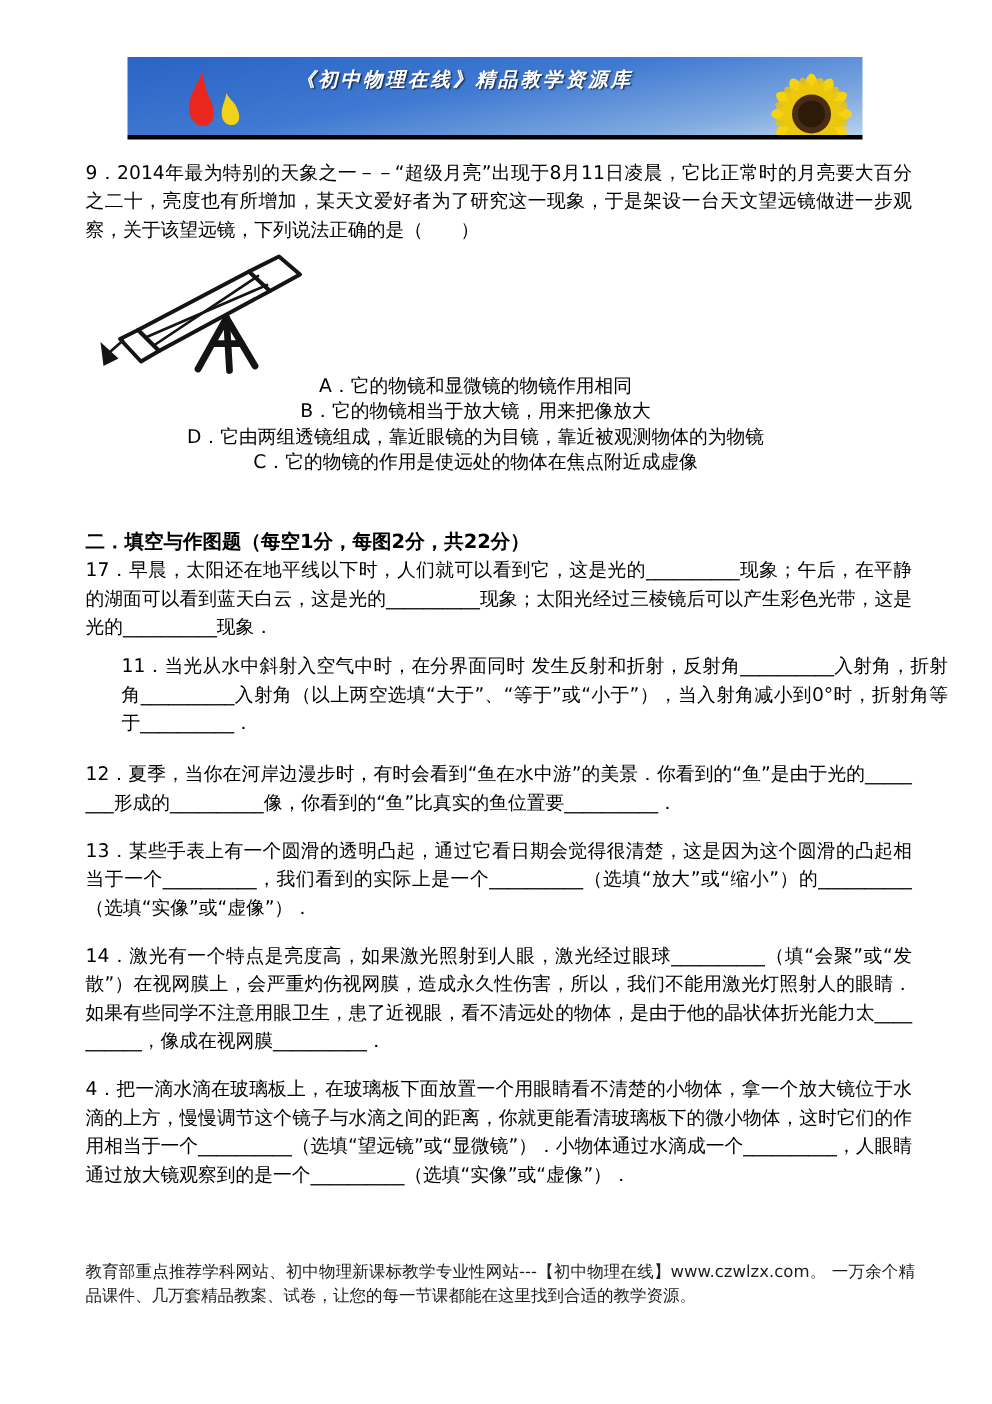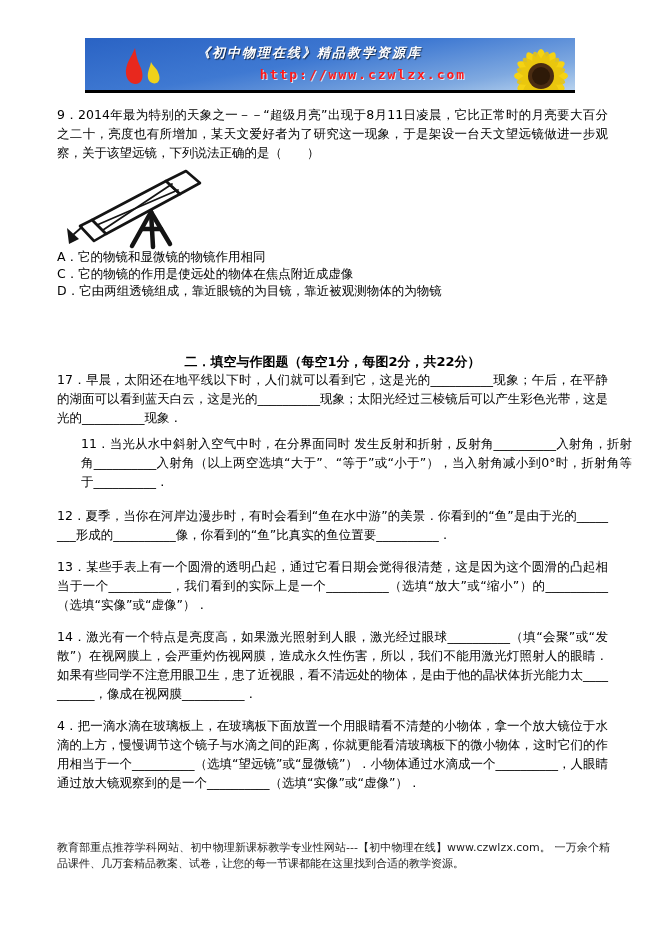--- a/index.html
+++ b/index.html
@@ -51,21 +51,20 @@
 <body>
 
 <div>
 
   <div class="banner">
     <svg class="logo" width="58" height="42" viewBox="0 0 58 42">
       <path d="M18,2 C14,12 8,18 9,28 C10,36 17,40 22,37 C27,34 26,26 23,20 C20,14 19,8 18,2 Z" fill="#e8281e"></path>
       <path d="M34,16 C33,22 30,26 31,32 C32,37 38,39 41,36 C44,33 42,28 40,24 C38,21 35,19 34,16 Z" fill="#f0d21a"></path>
     </svg>
     <div class="banner-title">《初中物理在线》精品教学资源库</div>
-    <div class="banner-url">http://www.czwlzx.com</div>
     <svg class="sunflower" width="78" height="70" viewBox="0 0 78 70">
       <g transform="translate(38,40)">
         <g fill="#f5d313">
           <ellipse rx="7" ry="27" transform="rotate(0)"></ellipse>
           <ellipse rx="7" ry="27" transform="rotate(30)"></ellipse>
           <ellipse rx="7" ry="27" transform="rotate(60)"></ellipse>
           <ellipse rx="7" ry="27" transform="rotate(90)"></ellipse>
           <ellipse rx="7" ry="27" transform="rotate(120)"></ellipse>
           <ellipse rx="7" ry="27" transform="rotate(150)"></ellipse>
         </g>
@@ -98,27 +97,28 @@
     </g>
     <g stroke="#141414" stroke-width="4.5" stroke-linecap="round">
       <line x1="89" y1="44" x2="70" y2="78"></line>
       <line x1="89" y1="44" x2="91" y2="79"></line>
       <line x1="89" y1="44" x2="108" y2="76"></line>
       <line x1="80" y1="61" x2="99" y2="61"></line>
     </g>
     <path d="M5,60 L17,71 L7,76 Z" fill="#141414"></path>
   </svg>
 
-  <div class="options" style="top:248px;">
+  <div class="options" style="top:248px;text-align:center;">
     <div>A．它的物镜和显微镜的物镜作用相同</div>
+    <div>B．它的物镜相当于放大镜，用来把像放大</div>
+    <div>D．它由两组透镜组成，靠近眼镜的为目镜，靠近被观测物体的为物镜</div>
     <div>C．它的物镜的作用是使远处的物体在焦点附近成虚像</div>
-    <div>D．它由两组透镜组成，靠近眼镜的为目镜，靠近被观测物体的为物镜</div>
   </div>
 
-  <div class="section-title" style="top:353px;text-align:center;">二．填空与作图题（每空1分，每图2分，共22分）</div>
+  <div class="section-title" style="top:353px;">二．填空与作图题（每空1分，每图2分，共22分）</div>
 
   <div class="para" style="top:370px;">17．早晨，太阳还在地平线以下时，人们就可以看到它，这是光的__________现象；午后，在平静的湖面可以看到蓝天白云，这是光的__________现象；太阳光经过三棱镜后可以产生彩色光带，这是光的__________现象．</div>
   <div class="para" style="top:434px;margin-left:24px;">11．当光从水中斜射入空气中时，在分界面同时 发生反射和折射，反射角__________入射角，折射角__________入射角（以上两空选填“大于”、“等于”或“小于”），当入射角减小到0°时，折射角等于__________．</div>
   <div class="para" style="top:506px;">12．夏季，当你在河岸边漫步时，有时会看到“鱼在水中游”的美景．你看到的“鱼”是由于光的________形成的__________像，你看到的“鱼”比真实的鱼位置要__________．</div>
   <div class="para" style="top:557px;">13．某些手表上有一个圆滑的透明凸起，通过它看日期会觉得很清楚，这是因为这个圆滑的凸起相当于一个__________，我们看到的实际上是一个__________（选填“放大”或“缩小”）的__________（选填“实像”或“虚像”）．</div>
   <div class="para" style="top:627px;">14．激光有一个特点是亮度高，如果激光照射到人眼，激光经过眼球__________（填“会聚”或“发散”）在视网膜上，会严重灼伤视网膜，造成永久性伤害，所以，我们不能用激光灯照射人的眼睛．如果有些同学不注意用眼卫生，患了近视眼，看不清远处的物体，是由于他的晶状体折光能力太__________，像成在视网膜__________．</div>
   <div class="para" style="top:716px;">4．把一滴水滴在玻璃板上，在玻璃板下面放置一个用眼睛看不清楚的小物体，拿一个放大镜位于水滴的上方，慢慢调节这个镜子与水滴之间的距离，你就更能看清玻璃板下的微小物体，这时它们的作用相当于一个__________（选填“望远镜”或“显微镜”）．小物体通过水滴成一个__________，人眼睛通过放大镜观察到的是一个__________（选填“实像”或“虚像”）．</div>
 
   <div class="footer">教育部重点推荐学科网站、初中物理新课标教学专业性网站---【初中物理在线】www.czwlzx.com。 一万余个精品课件、几万套精品教案、试卷，让您的每一节课都能在这里找到合适的教学资源。</div>
 

